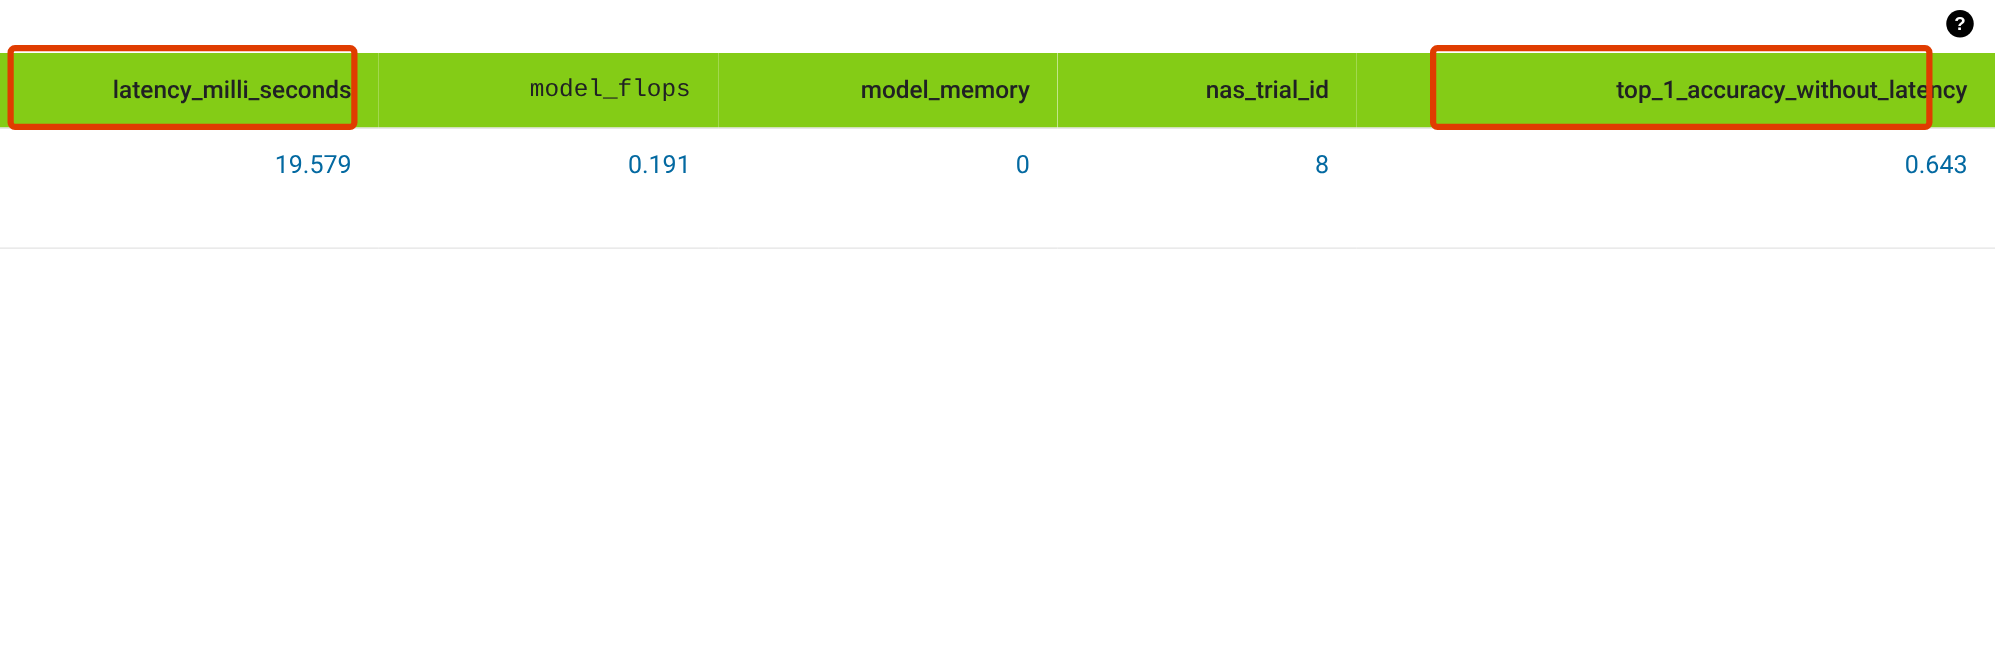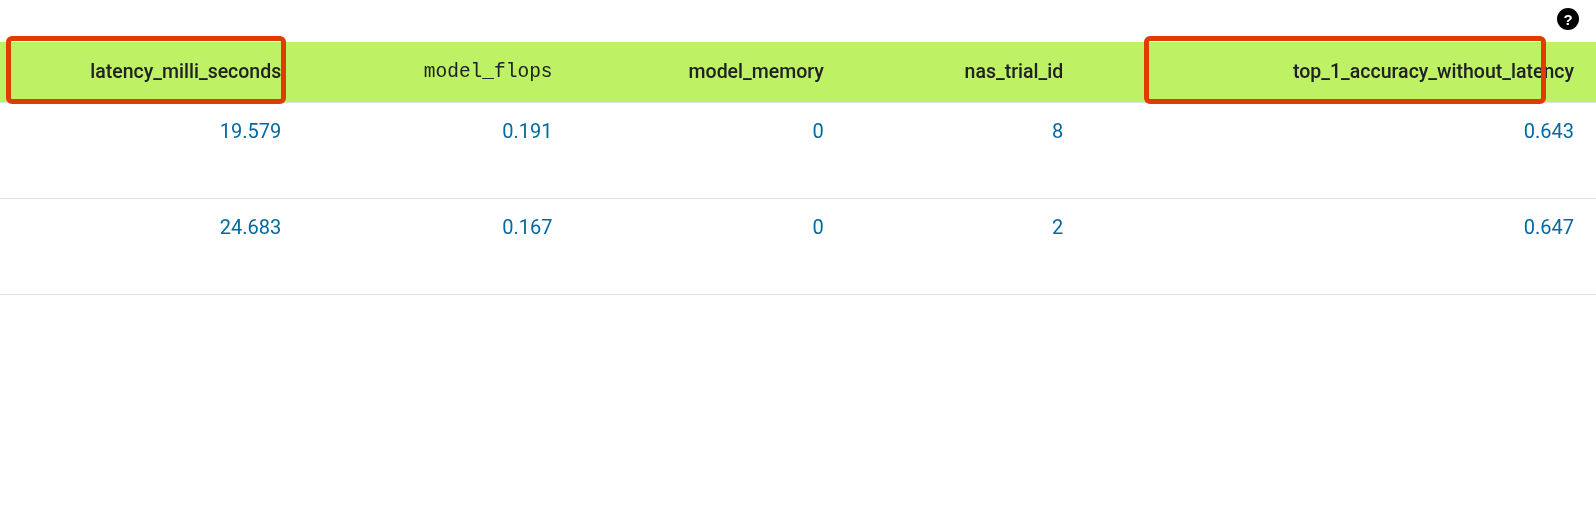--- a/index.html
+++ b/index.html
@@ -37,21 +37,21 @@
       top: 42px;
       left: 0;
       right: 0;
     }
     table {
       width: 100%;
       border-collapse: collapse;
       table-layout: fixed;
     }
     thead tr {
-      background: #bef264;
+      background: #84cc16;
       height: 60px;
     }
     th {
       text-align: right;
       font-weight: 500;
       font-size: 19.5px;
       color: #202124;
       padding: 18px 22px;
       border-bottom: 1px solid #e0e0e0;
       position: relative;
@@ -112,25 +112,18 @@
       </tr>
     </thead>
     <tbody>
       <tr>
         <td>19.579</td>
         <td>0.191</td>
         <td>0</td>
         <td>8</td>
         <td>0.643</td>
       </tr>
-      <tr>
-        <td>24.683</td>
-        <td>0.167</td>
-        <td>0</td>
-        <td>2</td>
-        <td>0.647</td>
-      </tr>
     </tbody>
   </table>
 </div>
 
 <div class="highlight-box highlight-1"></div>
 <div class="highlight-box highlight-2"></div>
 
 </body></html>

